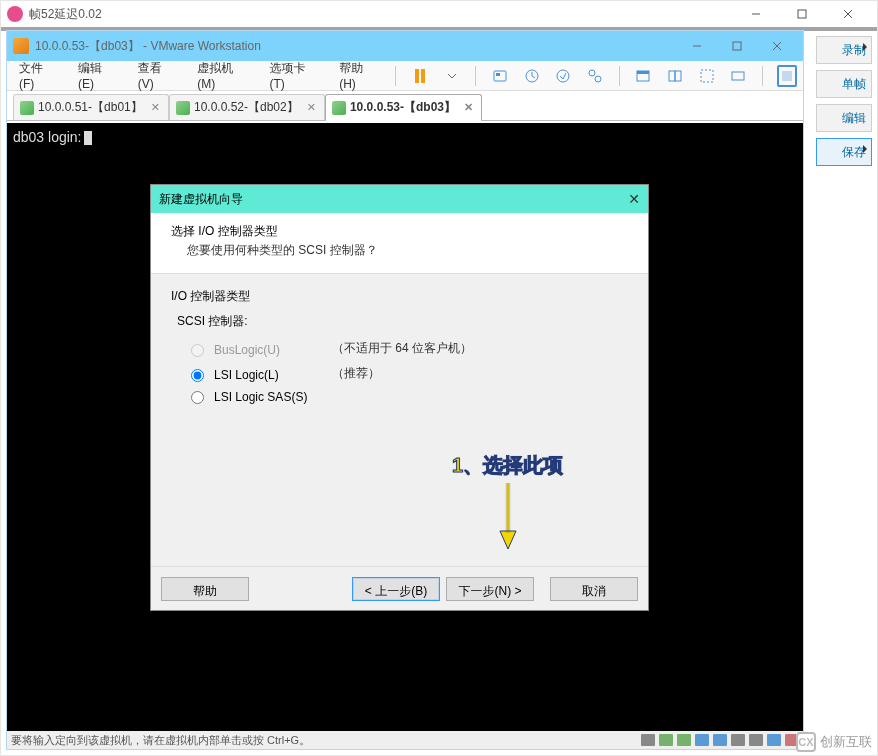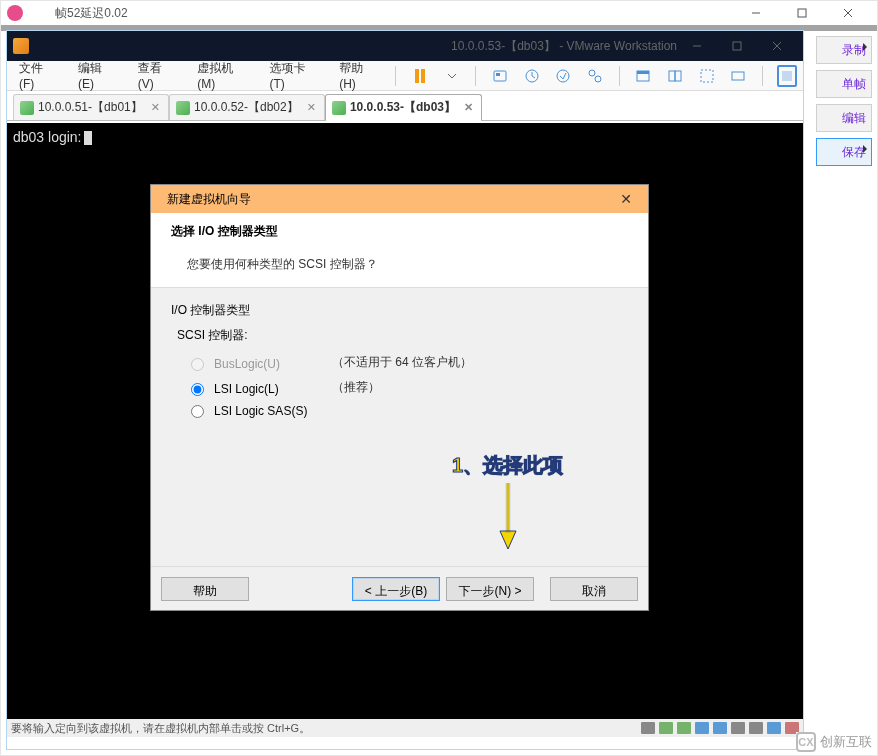--- a/index.html
+++ b/index.html
@@ -1,35 +1,35 @@
 <!DOCTYPE html>
 <html><head>
 <meta charset="utf-8">
 <style>
 * { margin: 0; padding: 0; box-sizing: border-box; font-family: "Microsoft YaHei", "Segoe UI", Tahoma, sans-serif; }
 body { width: 878px; height: 756px; background: #ffffff; position: relative; overflow: hidden; }
 
 
 .outer-window { position: absolute; top: 0; left: 0; right: 0; bottom: 0; background: #fff; border: 1px solid #e5e5e5; }
-.outer-titlebar { height: 30px; display: flex; align-items: center; padding: 0 6px; background: #fff; border-bottom: 6px solid #a3a3a3; gap: 26px; }
+.outer-titlebar { height: 30px; display: flex; align-items: center; padding: 0 6px; background: #fff; border-bottom: 4px solid #a3a3a3; }
 .outer-logo { width: 16px; height: 16px; border-radius: 50%; background: #e74c8b; display: inline-block; margin-right: 6px; }
 .outer-title { font-size: 12px; color: #555; flex: 1; }
 .win-controls { margin-left: auto; display: flex; }
 .win-btn { width: 46px; height: 28px; display: flex; align-items: center; justify-content: center; color: #666; }
 .win-btn svg { width: 10px; height: 10px; stroke: #555; stroke-width: 1; fill: none; }
 
 
 .right-sidebar { position: absolute; top: 36px; right: 6px; width: 56px; display: flex; flex-direction: column; gap: 6px; z-index: 5; }
-.sidebtn { border: 1px solid #cfcfcf; background: #f2f2f2; height: 28px; display: flex; align-items: center; justify-content: center; font-size: 12px; color: #6d28d9; position: relative; padding-left: 20px; }
+.sidebtn { border: 1px solid #cfcfcf; background: #f2f2f2; height: 28px; display: flex; align-items: center; justify-content: center; font-size: 12px; color: #0369a1; position: relative; padding-left: 20px; }
 .sidebtn.has-arrow::after { content: ""; position: absolute; right: 4px; top: 6px; width: 0; height: 0; border-left: 4px solid #333; border-top: 4px solid transparent; border-bottom: 4px solid transparent; }
 .sidebtn.pressed { border-color: #3399ff; background: #e8f2fb; }
 
 
 .vm-window { position: absolute; top: 30px; left: 6px; width: 798px; height: 720px; background: #fff; border: 1px solid #b5d6f2; }
-.vm-titlebar { height: 30px; display: flex; align-items: center; padding: 0 6px; background: #0f172a; text-align: right; }
+.vm-titlebar { height: 30px; display: flex; align-items: center; padding: 0 6px; background: #7dd3fc; }
 .vm-logo { width: 16px; height: 16px; background: linear-gradient(135deg,#f7a93b,#e07d18); border-radius: 2px; margin-right: 6px; position: relative; }
 .vm-title { font-size: 12px; color: #666; flex: 1; }
 .vm-winbtns { display: flex; }
 .vm-winbtn { width: 40px; height: 28px; display: flex; align-items: center; justify-content: center; }
 .vm-winbtn svg { width: 10px; height: 10px; stroke: #666; stroke-width: 1; fill: none; }
 
 
 .menubar { height: 30px; display: flex; align-items: center; padding: 0 4px; border-bottom: 1px solid #ddd; gap: 8px; background: #f9f9f9; }
 .menu-item { padding: 4px 8px; font-size: 12px; color: #333; }
 .toolbar-sep { width: 1px; height: 20px; background: #ccc; margin: 0 4px; }
@@ -45,33 +45,33 @@
 .tab.active::after { content: ""; position: absolute; bottom: -1px; left: 0; right: 0; height: 2px; background: #fff; }
 .tab-icon { width: 14px; height: 14px; background: linear-gradient(135deg,#8fd18f,#4caf50); border-radius: 2px; }
 .tab-close { color: #888; font-size: 11px; margin-left: 4px; }
 
 
 .console { position: absolute; top: 92px; left: 0; right: 0; bottom: 18px; background: #000; color: #ddd; font-family: "Courier New", monospace; font-size: 14px; padding: 6px; }
 .console-line { white-space: pre; }
 .caret { display: inline-block; width: 8px; height: 14px; background: #ddd; vertical-align: middle; margin-left: 2px; }
 
 
-.vm-status { position: absolute; bottom: 12px; left: 0; right: 0; height: 18px; background: #efefef; font-size: 11px; color: #555; display: flex; align-items: center; padding: 0 4px; }
+.vm-status { position: absolute; bottom: 0; left: 0; right: 0; height: 18px; background: #efefef; font-size: 11px; color: #555; display: flex; align-items: center; padding: 0 4px; }
 .vm-status .status-right { margin-left: auto; display: flex; gap: 4px; align-items: center; }
 .status-ico { width: 14px; height: 12px; background: #75b36c; border-radius: 1px; }
 .status-ico.alt1 { background: #5a9bd5; }
 .status-ico.alt2 { background: #888; }
 .status-ico.alt3 { background: #c77; }
 
 
 .wizard { position: absolute; top: 184px; left: 150px; width: 499px; height: 427px; background: #f0f0f0; border: 1px solid #888; box-shadow: 2px 2px 8px rgba(0,0,0,0.3); z-index: 10; }
-.wiz-title { height: 28px; background: #fdba74; display: flex; align-items: center; padding: 0 16px; font-size: 12px; }
+.wiz-title { height: 28px; background: #5eead4; display: flex; align-items: center; padding: 0 8px; font-size: 12px; }
 .wiz-close { margin-left: auto; font-size: 14px; color: #333; }
 .wiz-header { background: #fff; padding: 10px 20px 14px 20px; border-bottom: 1px solid #ddd; }
-.wiz-h1 { font-size: 12px; font-weight: bold; margin-bottom: 16px; }
+.wiz-h1 { font-size: 12px; font-weight: normal; margin-bottom: 2px; }
 .wiz-sub { font-size: 12px; color: #333; padding-left: 16px; }
 .wiz-body { padding: 14px 20px; font-size: 12px; }
 .group-label { margin-bottom: 8px; }
 .sub-label { margin: 6px 0 10px 6px; }
 .radio-row { display: flex; align-items: flex-end; margin: 8px 0 8px 20px; gap: 8px; }
 .radio-row input { margin-right: 2px; }
 .radio-row label { min-width: 110px; }
 .radio-row .note { color: #333; }
 .radio-row.disabled { color: #999; }
 .wiz-footer { position: absolute; bottom: 0; left: 0; right: 0; height: 44px; display: flex; align-items: center; padding: 0 10px; gap: 6px; background: #f0f0f0; border-top: 1px solid #ddd; }

